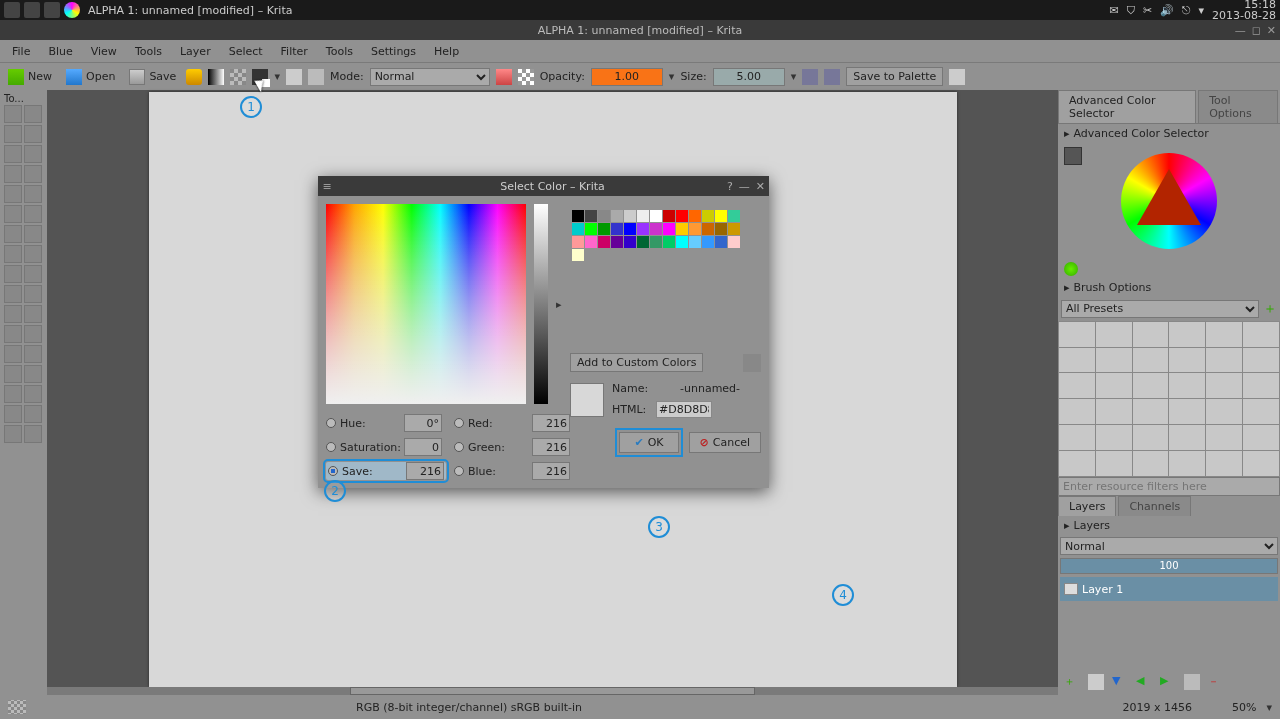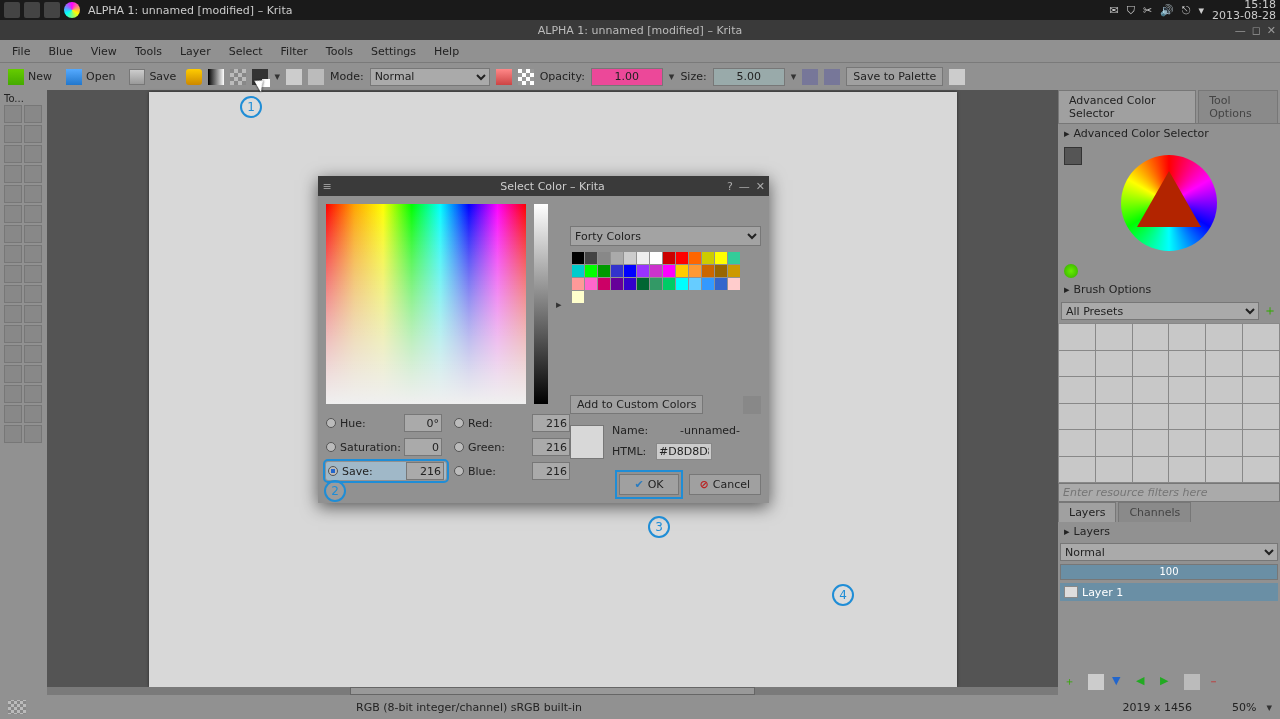--- a/index.html
+++ b/index.html
@@ -19,21 +19,21 @@
 .menubar .menu-item { padding: 2px 8px; color: #222; cursor: default; }
 
 .toolbar { height: 28px; background: #919191; display: flex; align-items: center; padding: 0 4px; gap: 6px; border-top: 1px solid #7a7a7a; }
 .toolbar .tbutton { display: flex; align-items: center; gap: 4px; padding: 2px 4px; color: #222; }
 .toolbar .ticon { width: 16px; height: 16px; background: #666; }
 .toolbar .ticon.green { background: linear-gradient(#6c0, #4a0); }
 .toolbar .ticon.blue { background: linear-gradient(#5af, #27c); }
 .toolbar .ticon.save { background: linear-gradient(#ccc, #999); border: 1px solid #777; }
 .toolbar select, .toolbar input { background: #aaa; border: 1px solid #777; color: #222; height: 18px; }
 .toolbar .mode-select { width: 120px; }
-.toolbar .opac-input, .toolbar .size-input { width: 72px; text-align: center; background: #ec4899; }
+.toolbar .opac-input, .toolbar .size-input { width: 72px; text-align: center; background: #f97316; }
 .toolbar .size-input { background: #9aa; }
 .toolbar .sp-button { border: 1px solid #777; padding: 2px 6px; background: #a0a0a0; color: #222; }
 
 .main-area { display: flex; height: calc(719px - 20px - 20px - 22px - 28px - 24px); }
 .toolbox { width: 47px; background: #919191; padding: 2px; }
 .toolbox-title { color: #222; font-size: 10px; padding: 1px 2px; }
 .tool-grid { display: grid; grid-template-columns: repeat(2, 18px); gap: 2px; padding-left: 2px; }
 .tool-cell { width: 18px; height: 18px; background: #888; border: 1px solid #777; }
 
 .canvas-wrap { flex: 1; display: flex; flex-direction: column; background: #545454; position: relative; }
@@ -50,28 +50,28 @@
 .color-wheel-area { height: 130px; display: flex; align-items: center; justify-content: center; position: relative; }
 .color-wheel { width: 96px; height: 96px; border-radius: 50%; background: conic-gradient(red, magenta, blue, cyan, lime, yellow, red); position: relative; }
 .color-wheel .tri { position: absolute; top: 16px; left: 16px; width: 0; height: 0; border-left: 32px solid transparent; border-right: 32px solid transparent; border-bottom: 56px solid #f30; filter: brightness(0.7); }
 .refresh-row { height: 18px; padding: 2px 6px; }
 .refresh-row .ricon { width: 14px; height: 14px; background: radial-gradient(#6e0, #3a0); border-radius: 50%; display: inline-block; }
 
 .presets-bar { display: flex; align-items: center; padding: 3px; gap: 4px; }
 .presets-bar select { flex: 1; background: #aaa; border: 1px solid #777; height: 18px; color: #222; }
 .preset-grid { display: grid; grid-template-columns: repeat(6, 1fr); gap: 1px; background: #888; padding: 1px; height: 174px; overflow: hidden; }
 .preset-cell { background: #c8c8c8; }
-.filter-input { width: 100%; background: #aaa; border: 1px solid #777; color: #555; padding: 2px 4px; font-style: italic; }
+.filter-input { width: 100%; background: #aaa; border: 1px solid #777; color: #555; padding: 2px 4px; }
 
 .layer-tabs { display: flex; }
 .layer-tabs .dock-tab { font-size: 11px; }
 .layers-body { padding: 2px; }
 .layers-body select { width: 100%; background: #aaa; border: 1px solid #777; height: 18px; color: #222; }
 .layer-slider { height: 16px; background: linear-gradient(to right, #6a8fa5 100%, #999 0%); border: 1px solid #777; text-align: center; color: #fff; font-size: 10px; line-height: 14px; margin-top: 3px; }
-.layer-item { background: #6a8fa5; color: #fff; padding: 2px 4px; margin-top: 3px; height: 18px; display:flex; align-items:center; gap:4px;}
+.layer-item { background: #6a8fa5; color: #fff; padding: 2px 4px; margin-top: 3px; height: 24px; display:flex; align-items:center; gap:4px;}
 .layer-item .thumb { width: 14px; height: 12px; background: #ddd; border: 1px solid #888;}
 .layer-spacer { height: 70px; background: #919191; }
 .layer-btns { display: flex; gap: 8px; padding: 3px 4px; align-items: center; }
 .layer-btns .lb { width: 16px; height: 16px; }
 
 .statusbar { height: 24px; background: #919191; display: flex; align-items: center; padding: 0 8px; color: #222; }
 .statusbar .cinfo { margin-left: 330px; }
 .statusbar .dims { margin-left: auto; margin-right: 40px; }
 .statusbar .zoom { margin-right: 10px; }
 
@@ -407,21 +407,20 @@
             </div>
           <div class="num-row">
               <span class="radio"></span>
               <label>Blue:</label>
               <input value="216" style="">
             </div>
         </div>
       </div>
     </div>
     <div class="dlg-right">
-      <select class="palette-select"><option>Forty Colors</option></select>
       <div class="swatches" id="swatches">
           <div class="sw" style="background: rgb(0, 0, 0);"></div>
           <div class="sw" style="background: rgb(68, 68, 68);"></div>
           <div class="sw" style="background: rgb(136, 136, 136);"></div>
           <div class="sw" style="background: rgb(170, 170, 170);"></div>
           <div class="sw" style="background: rgb(204, 204, 204);"></div>
           <div class="sw" style="background: rgb(238, 238, 238);"></div>
           <div class="sw" style="background: rgb(255, 255, 255);"></div>
           <div class="sw" style="background: rgb(204, 0, 0);"></div>
           <div class="sw" style="background: rgb(255, 0, 0);"></div>

